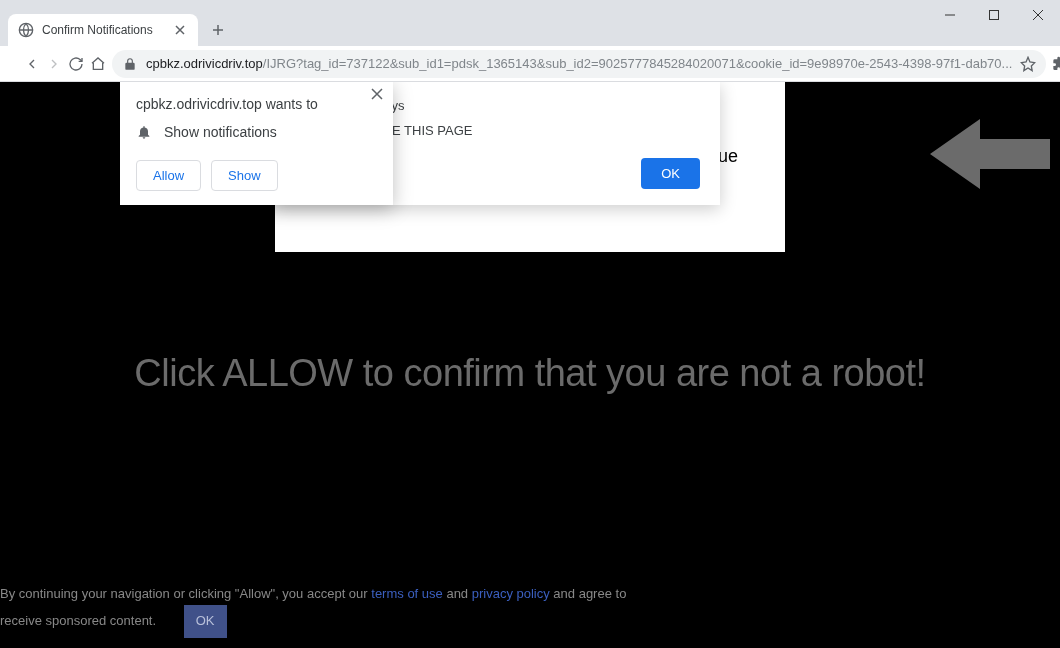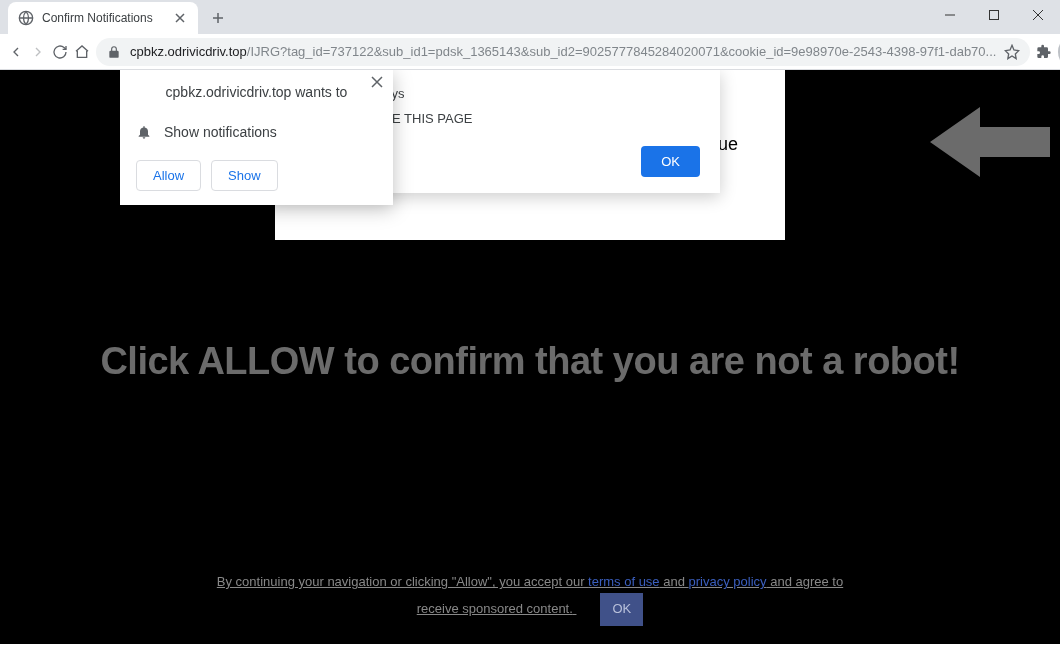--- a/index.html
+++ b/index.html
@@ -1,64 +1,64 @@
 <!DOCTYPE html>
 <html><head>
 <meta charset="utf-8">
 <style>
 * { margin: 0; padding: 0; box-sizing: border-box; font-family: "Segoe UI", Arial, sans-serif; }
 body { width: 1060px; height: 648px; overflow: hidden; background: #fff; }
 
 
-.titlebar { height: 34px; background: #dee1e6; display: flex; align-items: flex-end; position: relative; }
+.titlebar { height: 46px; background: #dee1e6; display: flex; align-items: flex-end; position: relative; }
 .tab { background: #fff; height: 32px; margin-left: 8px; border-radius: 8px 8px 0 0; display: flex; align-items: center; padding: 0 10px; min-width: 190px; position: relative; }
 .tab .favicon { width: 16px; height: 16px; margin-right: 8px; display: flex; align-items: center; justify-content: center; }
 .tab .title { font-size: 12px; color: #3c4043; flex: 1; white-space: nowrap; overflow: hidden; text-overflow: ellipsis; }
 .tab .close { width: 16px; height: 16px; display: flex; align-items: center; justify-content: center; color: #5f6368; font-size: 14px; }
 .newtab { width: 28px; height: 28px; display: flex; align-items: center; justify-content: center; color: #5f6368; font-size: 18px; margin-left: 6px; margin-bottom: 2px; }
 .win-controls { position: absolute; right: 0; top: 0; display: flex; }
 .win-btn { width: 44px; height: 30px; display: flex; align-items: center; justify-content: center; color: #333; }
 
 
-.toolbar { height: 36px; background: #fff; display: flex; align-items: center; padding: 0 8px; gap: 6px; border-bottom: 1px solid #dadce0; }
+.toolbar { height: 36px; background: #fff; display: flex; align-items: center; padding: 0 24px; gap: 6px; border-bottom: 1px solid #dadce0; }
 .nav-btn { width: 28px; height: 28px; display: flex; align-items: center; justify-content: center; color: #5f6368; }
 .nav-btn.disabled { opacity: .4; }
 .omnibox { flex: 1; height: 28px; background: #f1f3f4; border-radius: 14px; display: flex; align-items: center; padding: 0 10px; gap: 8px; }
 .omnibox .lock { width: 16px; height: 16px; display: flex; align-items: center; justify-content: center; }
 .omnibox .url { font-size: 13px; color: #3c4043; white-space: nowrap; overflow: hidden; text-overflow: ellipsis; flex: 1; }
 .omnibox .url .domain { color: #202124; }
 .omnibox .url .path { color: #80868b; }
 .tool-icon { width: 28px; height: 28px; display: flex; align-items: center; justify-content: center; color: #5f6368; }
 .avatar { width: 26px; height: 26px; border-radius: 50%; background: #bdc1c6; display: flex; align-items: center; justify-content: center; }
 
 
 .content { position: relative; width: 100%; height: calc(648px - 38px - 36px); background: #000; overflow: hidden; }
 .white-panel { position: absolute; top: 0; left: 275px; width: 510px; height: 170px; background: #fff; }
 .more-info { position: absolute; top: 108px; left: 308px; color: #1a73e8; font-size: 15px; }
 .continue-txt { position: absolute; top: 64px; left: 718px; color: #000; font-size: 18px; }
 
-.big-text { position: absolute; top: 270px; left: 0; width: 100%; text-align: center; font-size: 38px; font-weight: bold; color: #6b6b6b; letter-spacing: -0.5px; }
+.big-text { position: absolute; top: 270px; left: 0; width: 100%; text-align: center; font-size: 38px; font-weight: normal; color: #6b6b6b; letter-spacing: -0.5px; }
 
 .arrow { position: absolute; top: 32px; right: 10px; }
 
-.footer { position: absolute; bottom: 18px; left: 0; width: 100%; text-align: center; font-size: 13px; color: #888; line-height: 1.6; text-decoration: underline; }
+.footer { position: absolute; bottom: 18px; left: 0; width: 100%; font-size: 13px; color: #888; line-height: 1.6; }
 .footer a { color: #3b5fbf; text-decoration: none; }
 .ok-footer { display: inline-block; background: #405189; color: #b8c0da; padding: 6px 12px; font-size: 13px; margin-left: 24px; vertical-align: middle; }
 
 
 .alert-dialog { position: absolute; top: 0; left: 275px; width: 445px; background: #fff; box-shadow: 0 4px 16px rgba(0,0,0,.2); padding: 16px 20px; z-index: 10; }
 .alert-title { font-size: 13px; color: #3c4043; margin-bottom: 10px; }
 .alert-body { font-size: 13px; color: #3c4043; margin-bottom: 20px; }
 .alert-actions { display: flex; justify-content: flex-end; }
 .alert-ok { background: #1a73e8; color: #fff; border: none; padding: 8px 20px; font-size: 13px; border-radius: 4px; }
 
 
 .perm-prompt { position: absolute; top: 0; left: 120px; width: 273px; background: #fff; box-shadow: 0 4px 18px rgba(0,0,0,.25); padding: 14px 16px 14px 16px; z-index: 20; }
 .perm-close { position: absolute; top: 6px; right: 10px; font-size: 16px; color: #5f6368; }
-.perm-title { font-size: 14px; color: #3c4043; margin-bottom: 24px; text-align: center; }
+.perm-title { font-size: 14px; color: #3c4043; margin-bottom: 12px; }
 .perm-row { display: flex; align-items: center; gap: 12px; margin-bottom: 20px; }
 .perm-row .bell { width: 16px; height: 16px; color: #5f6368; }
 .perm-row .txt { font-size: 14px; color: #3c4043; }
 .perm-actions { display: flex; gap: 10px; }
 .perm-btn { background: #fff; border: 1px solid #dadce0; color: #1a73e8; font-size: 13px; padding: 7px 16px; border-radius: 4px; }
 
 svg { display: block; }
 </style>
 </head>
 <body>

